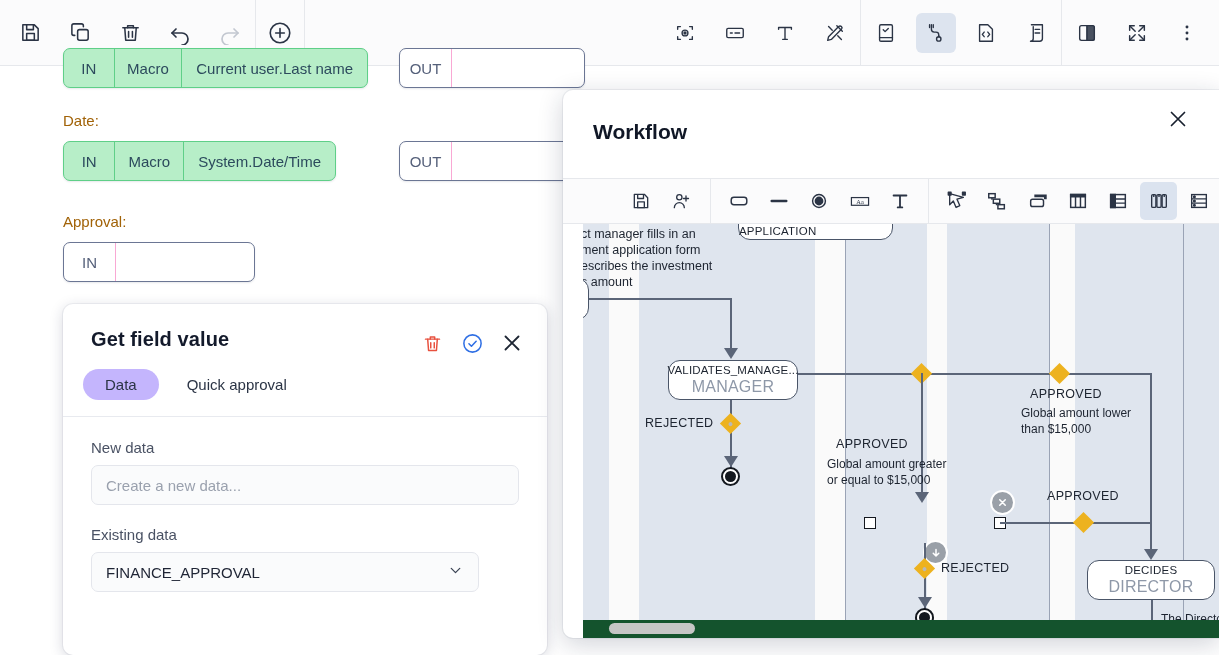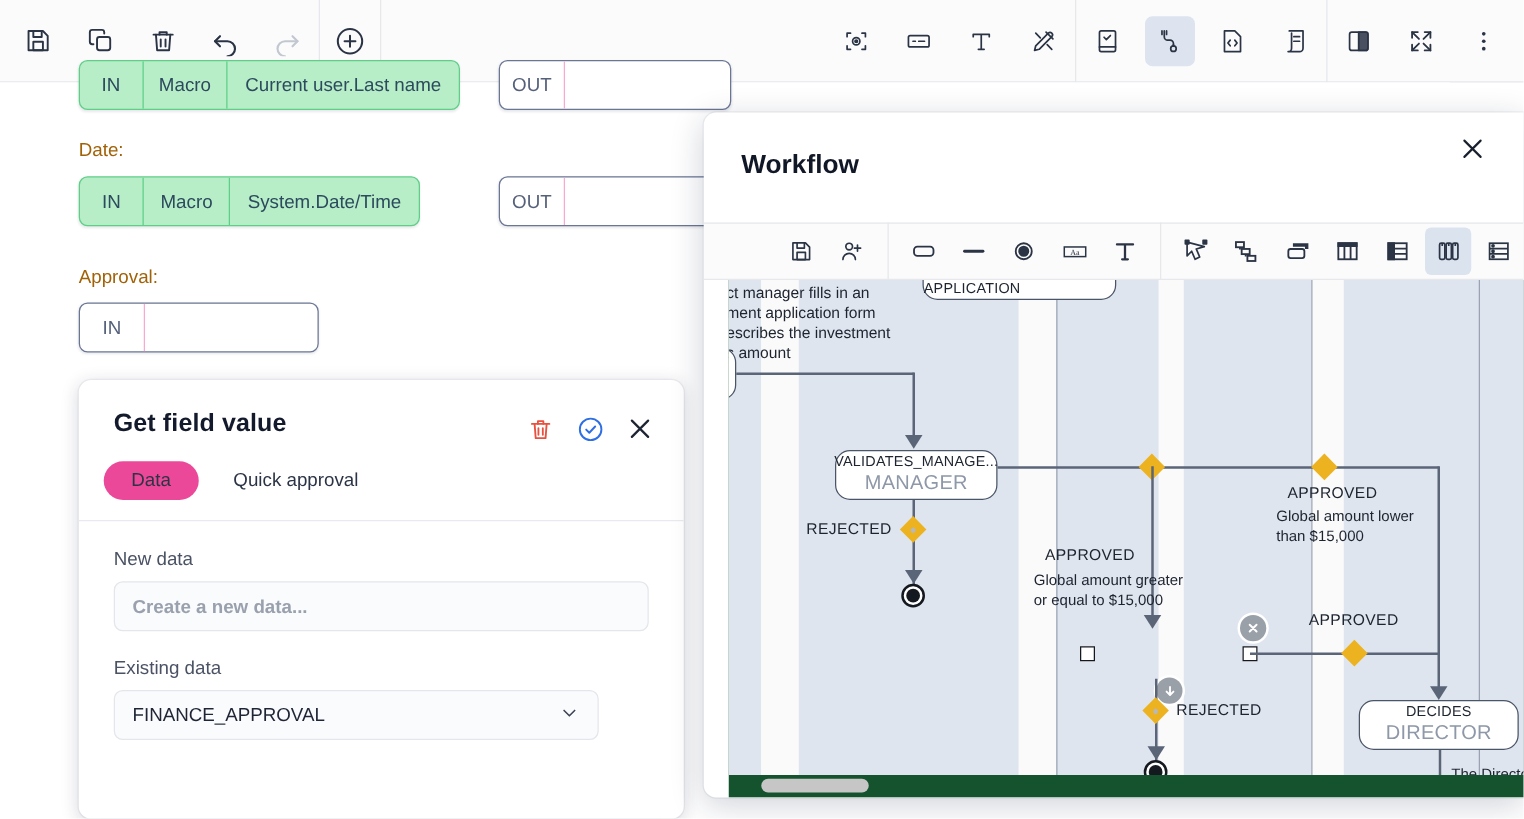--- a/index.html
+++ b/index.html
@@ -76,29 +76,29 @@
   .card-head { padding: 24px 28px 0 28px; position: relative; }
   .card-title { font-size: 20px; font-weight: bold; color: #131a2b; letter-spacing: .1px; }
   .card-actions { position: absolute; right: 22px; top: 26px; display: flex; align-items: center; gap: 14px; }
   .icon-btn { width: 26px; height: 26px; display:flex; align-items:center; justify-content:center; cursor:pointer; }
   .icon-btn.trash { color: #e8513f; }
   .icon-btn.check { color: #2f6fe4; }
   .icon-btn.close { color: #1d2533; }
 
   .tabs { display: flex; align-items: center; gap: 6px; margin: 18px 0 0 20px; }
   .tab { padding: 7px 22px; border-radius: 16px; font-size: 15px; color: #2b3445; cursor: pointer; }
-  .tab.active { background: #ec4899; }
+  .tab.active { background: #c4b5fd; }
   .card-divider { margin-top: 16px; height: 1px; background: #e8eaef; }
 
   .card-body { padding: 22px 28px 0 28px; }
   .flabel { font-size: 15px; color: #4a5264; margin-bottom: 9px; }
   .input {
     height: 40px; border: 1px solid #e4e6ec; border-radius: 7px;
     background: #fafbfc; display: flex; align-items: center; padding: 0 14px;
-    font-size: 15px; color: #9aa1ae; cursor: text; font-weight: bold;
+    font-size: 15px; color: #9aa1ae; cursor: text;
   }
   .spacer18 { height: 21px; }
   .select {
     height: 40px; width: 388px; border: 1px solid #e4e6ec; border-radius: 7px;
     background: #fafbfc; display: flex; align-items: center; padding: 0 14px;
     font-size: 15px; color: #1f2535; cursor: pointer; justify-content: space-between;
   }
 
   
   .modal {

